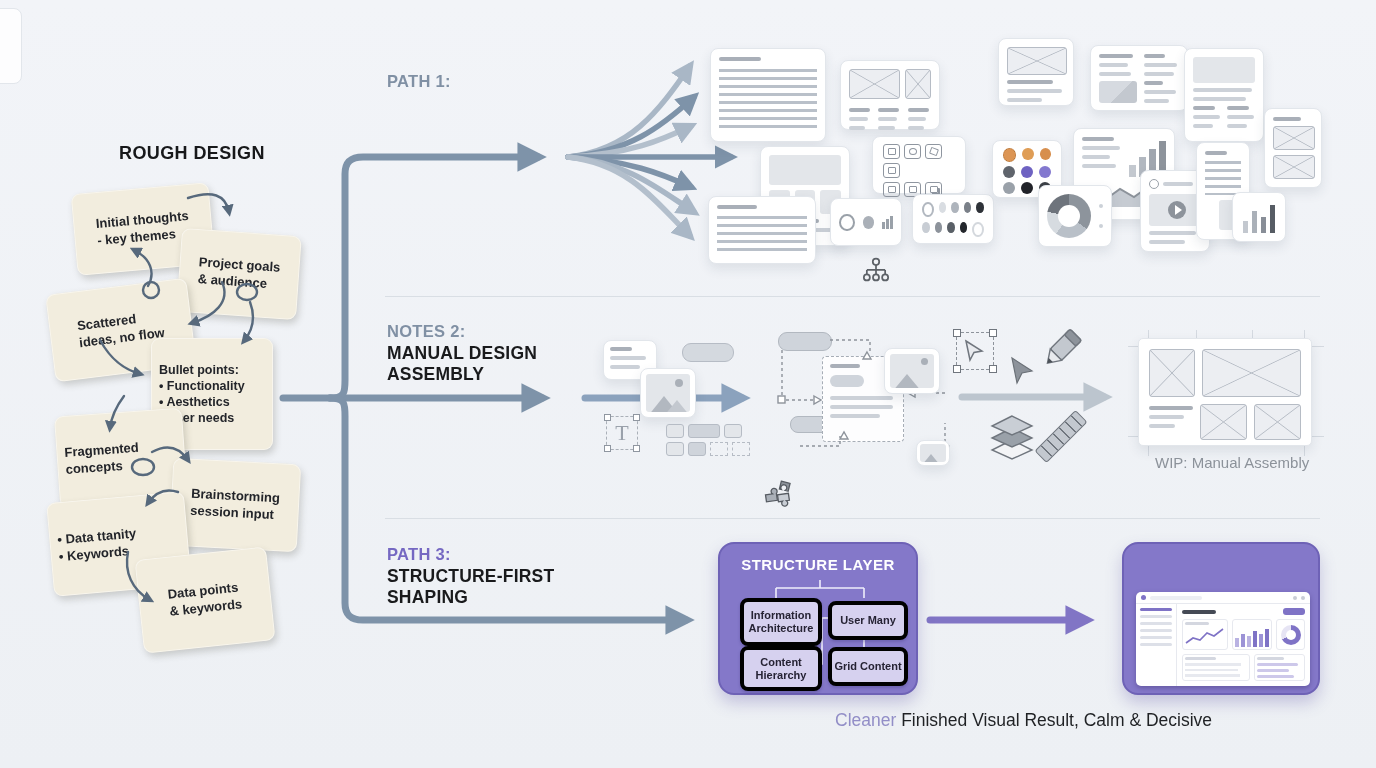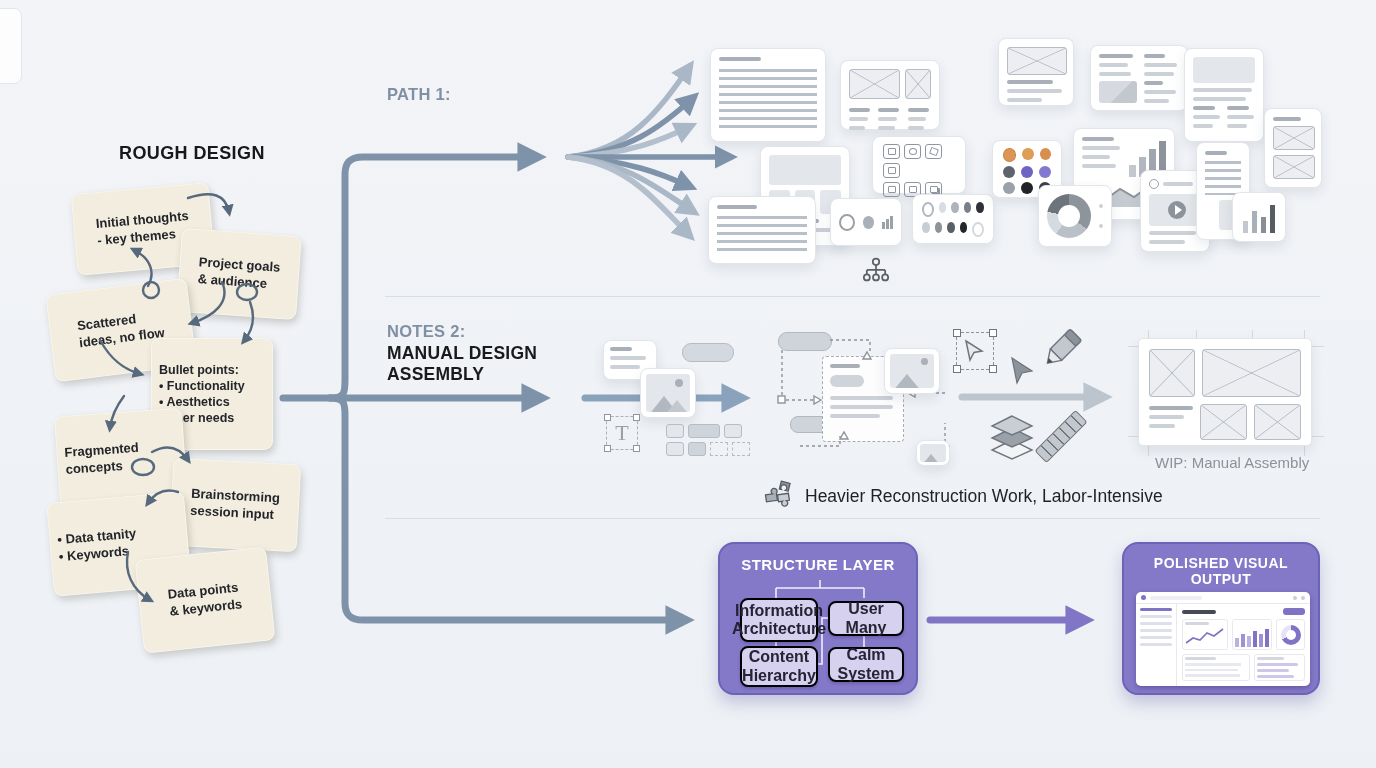--- a/index.html
+++ b/index.html
@@ -31,22 +31,22 @@
   .phead .lbl{font-size:16.5px;font-weight:800;letter-spacing:.3px;color:#8090a4;}
   .phead .lbl.purple{color:#7568c2;}
   .phead .ttl{font-size:17.5px;font-weight:800;color:#191a1c;line-height:1.2;letter-spacing:.2px;margin-top:2px;}
   
   .cap{position:absolute;display:flex;align-items:center;gap:11px;font-size:17.5px;color:#1f2124;font-weight:500;z-index:3;}
   .divider{position:absolute;height:1px;background:#d9dee4;z-index:1;}
   
   .ppanel{position:absolute;background:#8478c9;border:2px solid #6e62b6;border-radius:16px;
           box-shadow:0 8px 16px rgba(100,90,170,.30);z-index:2;box-sizing:border-box;}
   .ppanel .pt{color:#fff;font-weight:800;text-align:center;letter-spacing:.5px;}
-  .sbox{position:absolute;background:#d6d1ef;border:2px solid #000000;border-radius:8px;color:#262334;font-weight:700;
-        font-size:16px;line-height:1.15;display:flex;align-items:center;justify-content:center;text-align:center;
+  .sbox{position:absolute;background:#d6d1ef;border:4px solid #000000;border-radius:8px;color:#262334;font-weight:700;
+        font-size:11px;line-height:1.15;display:flex;align-items:center;justify-content:center;text-align:center;
         box-shadow:0 2px 3px rgba(55,45,115,.28);}
   .wipcap{position:absolute;font-size:15px;color:#8c929a;z-index:3;}
   .guide{position:absolute;background:#d4d9e0;z-index:1;}
   svg{display:block;}
 </style>
 </head>
 <body>
 
 <div id="canvas">
 
@@ -130,27 +130,32 @@
       <path d="M124 256 Q112 272 110 288" marker-end="url(#ah-dark)"></path>
       <path d="M152 312 Q174 300 188 320" marker-end="url(#ah-dark)"></path>
       <path d="M178 352 Q160 346 148 363" marker-end="url(#ah-dark)"></path>
       <path d="M128 412 C124 432 132 450 150 460" marker-end="url(#ah-dark)"></path>
       <circle cx="151" cy="150" r="8"></circle>
       <ellipse cx="247" cy="152" rx="10" ry="8"></ellipse>
       <ellipse cx="143" cy="327" rx="11" ry="8"></ellipse>
     </g>
   </svg>
 
-  <div class="phead" style="left:387px;top:85px;">
+  <div class="phead" style="left:387px;top:72px;">
     <div class="lbl">PATH 1:</div>
   </div>
   <div class="phead" style="left:387px;top:322px;">
     <div class="lbl">NOTES 2:</div>
     <div class="ttl pre">MANUAL DESIGN
 ASSEMBLY</div>
+  </div>
+  <div class="phead" style="left:387px;top:545px;">
+    <div class="lbl purple">PATH 3:</div>
+    <div class="ttl pre">STRUCTURE-FIRST
+SHAPING</div>
   </div>
 
   <div class="card" style="left:710px;top:48px;width:116px;height:94px;">
     <div class="ln dk" style="width:42px;margin-top:0;"></div>
     <div class="tlines" style="margin-top:8px;height:62px;"></div>
   </div>
   <div class="card" style="left:840px;top:60px;width:100px;height:70px;">
     <div style="display:flex;gap:5px;">
         <div class="xbox" style="width:52px;height:28px;"></div>
         <div class="xbox" style="width:26px;height:28px;"></div>
@@ -481,21 +486,20 @@
   <div class="wipcap" style="left:1155px;top:454px;">WIP: Manual Assembly</div>
 
   <div class="cap" style="left:762px;top:480px;">
     <svg width="32" height="32" viewBox="0 0 32 32">
       <g stroke="#565b62" stroke-width="1.3">
         <path d="M4 14 h7 a3 3 0 1 1 4 0 v0 h-0 v7 h-11 z" fill="#aab0b8" transform="rotate(-8 10 18)"></path>
         <path d="M16 14 v7 h4 a3 3 0 1 0 4 0 h3 v-7 z" fill="#c9ced5" transform="rotate(-8 22 18)"></path>
         <path d="M18 2 h9 v8 h-3 a3 3 0 1 0 -4 0 h-2 z" fill="#8d939b" transform="rotate(14 22 7)"></path>
       </g>
     </svg>
-    <span>Heavier Reconstruction Work, Labor-Intensive</span>
   </div>
   <div class="divider" style="left:385px;top:518px;width:935px;"></div>
 
   <div class="ppanel" style="left:718px;top:542px;width:200px;height:153px;">
     <div class="pt" style="font-size:15px;margin-top:12px;">STRUCTURE LAYER</div>
     <svg class="abs" width="200" height="153" style="left:0;top:0;pointer-events:none">
       <g stroke="#efeefb" stroke-width="1.6" fill="none">
         <path d="M100 36 V44"></path>
           <path d="M56 44 H144"></path>
           <path d="M56 44 V54"></path>
@@ -506,26 +510,25 @@
       </g>
     </svg>
     <div class="sbox pre" style="left:20px;top:54px;width:74px;height:40px;"><span class="pre">Information
 Architecture</span></div>
     <div class="sbox" style="left:108px;top:57px;width:72px;height:31px;">
         <span>User Many</span>
       </div>
     <div class="sbox pre" style="left:20px;top:102px;width:74px;height:37px;"><span class="pre">Content
 Hierarchy</span></div>
     <div class="sbox" style="left:108px;top:103px;width:72px;height:31px;">
-        <span>Calm System</span>
+        <span>Grid Content</span>
       </div>
   </div>
 
   <div class="ppanel" style="left:1122px;top:542px;width:198px;height:153px;">
-    <div class="pt" style="font-size:14px;margin-top:11px;">POLISHED VISUAL OUTPUT</div>
     <div class="abs" style="left:12px;top:48px;width:174px;height:94px;background:#fff;border-radius:5px;box-shadow:0 2px 5px rgba(40,30,90,.35);overflow:hidden;">
       <div style="height:11px;border-bottom:1px solid #e7e9ef;display:flex;align-items:center;padding:0 5px;gap:4px;">
         <span class="dot" style="width:5px;height:5px;background:#7f73c6;"></span>
         <span style="width:52px;height:4px;background:#eceef3;border-radius:2px;"></span>
         <span style="flex:1"></span>
         <span class="dot" style="width:4px;height:4px;background:#c9cdd6;"></span>
         <span class="dot" style="width:4px;height:4px;background:#c9cdd6;"></span>
       </div>
       <div style="display:flex;height:82px;">
         <div style="width:32px;border-right:1px solid #e7e9ef;padding:4px 4px;">
@@ -575,14 +578,17 @@
               <span style="display:block;width:92%;height:3px;background:#cdc8ea;border-radius:2px;margin-bottom:3px;"></span>
               <span style="display:block;width:70%;height:3px;background:#cdc8ea;border-radius:2px;margin-bottom:3px;"></span>
               <span style="display:block;width:82%;height:3px;background:#cdc8ea;border-radius:2px;"></span>
             </div>
           </div>
         </div>
       </div>
     </div>
   </div>
 
+  <div class="cap" style="left:835px;top:710px;">
+    <span><span style="color:#928ec7;">Cleaner</span><span> Finished Visual Result, Calm &amp; Decisive</span></span>
+  </div>
 
 </div>
 
 </body></html>

